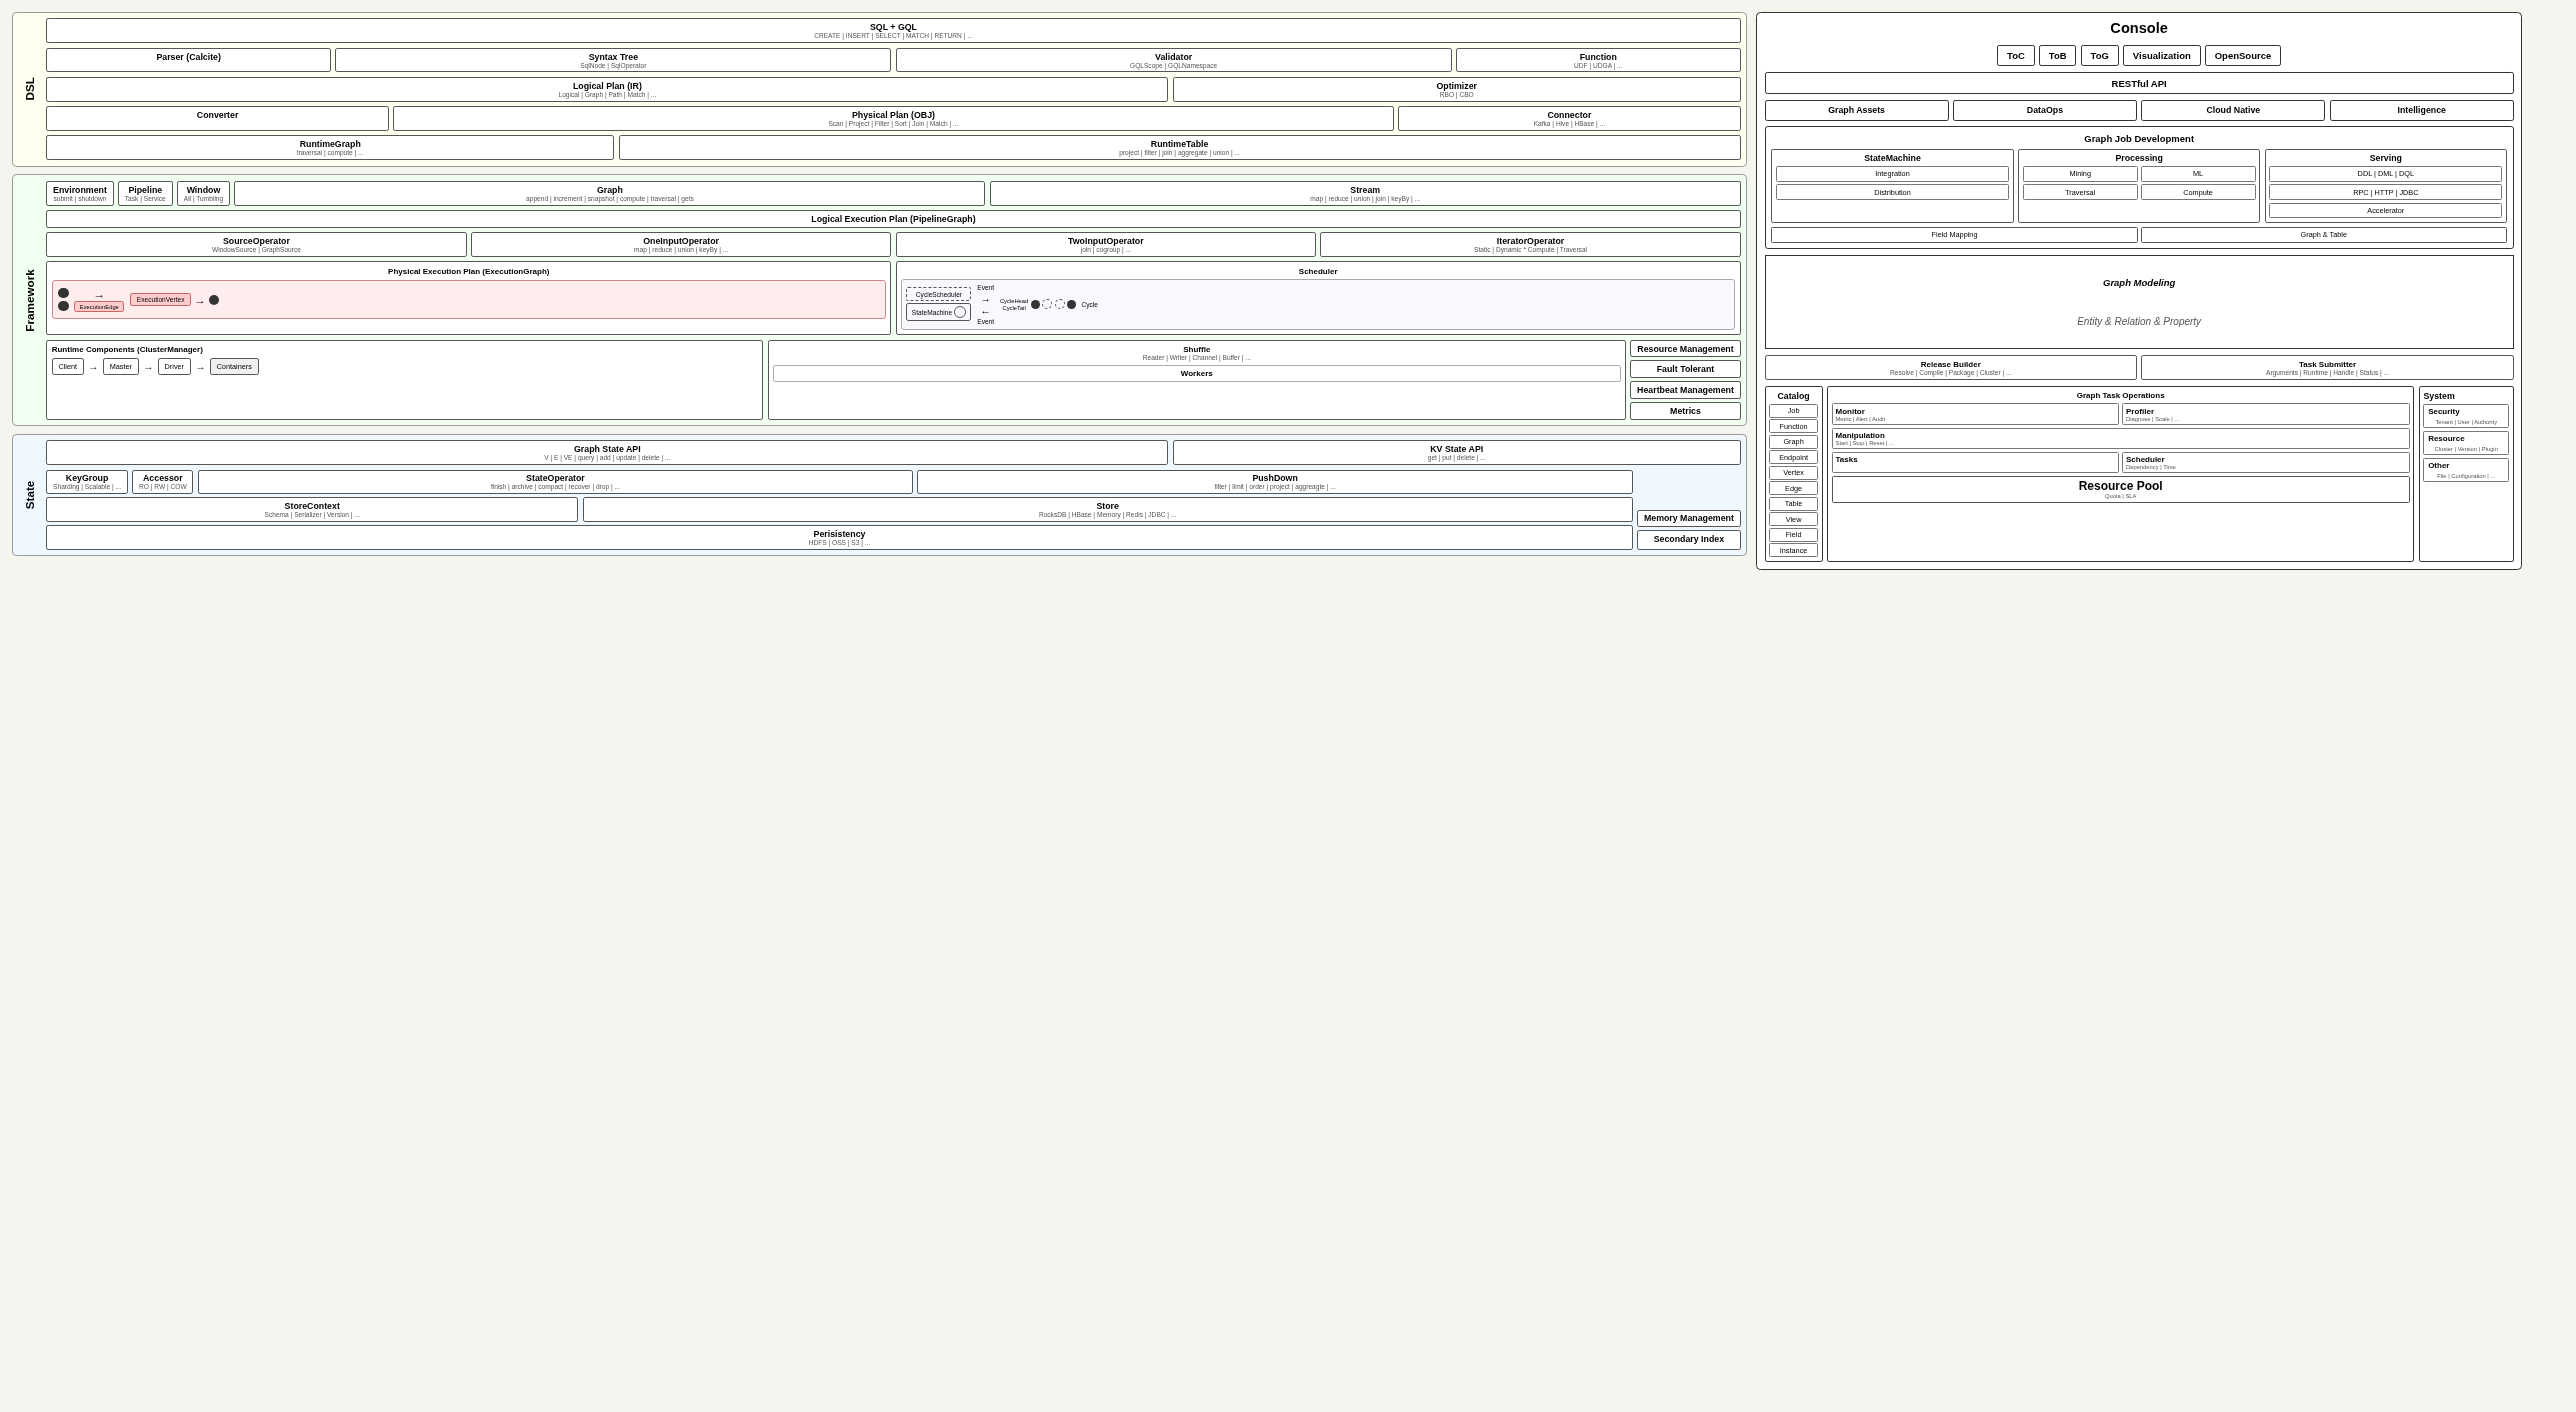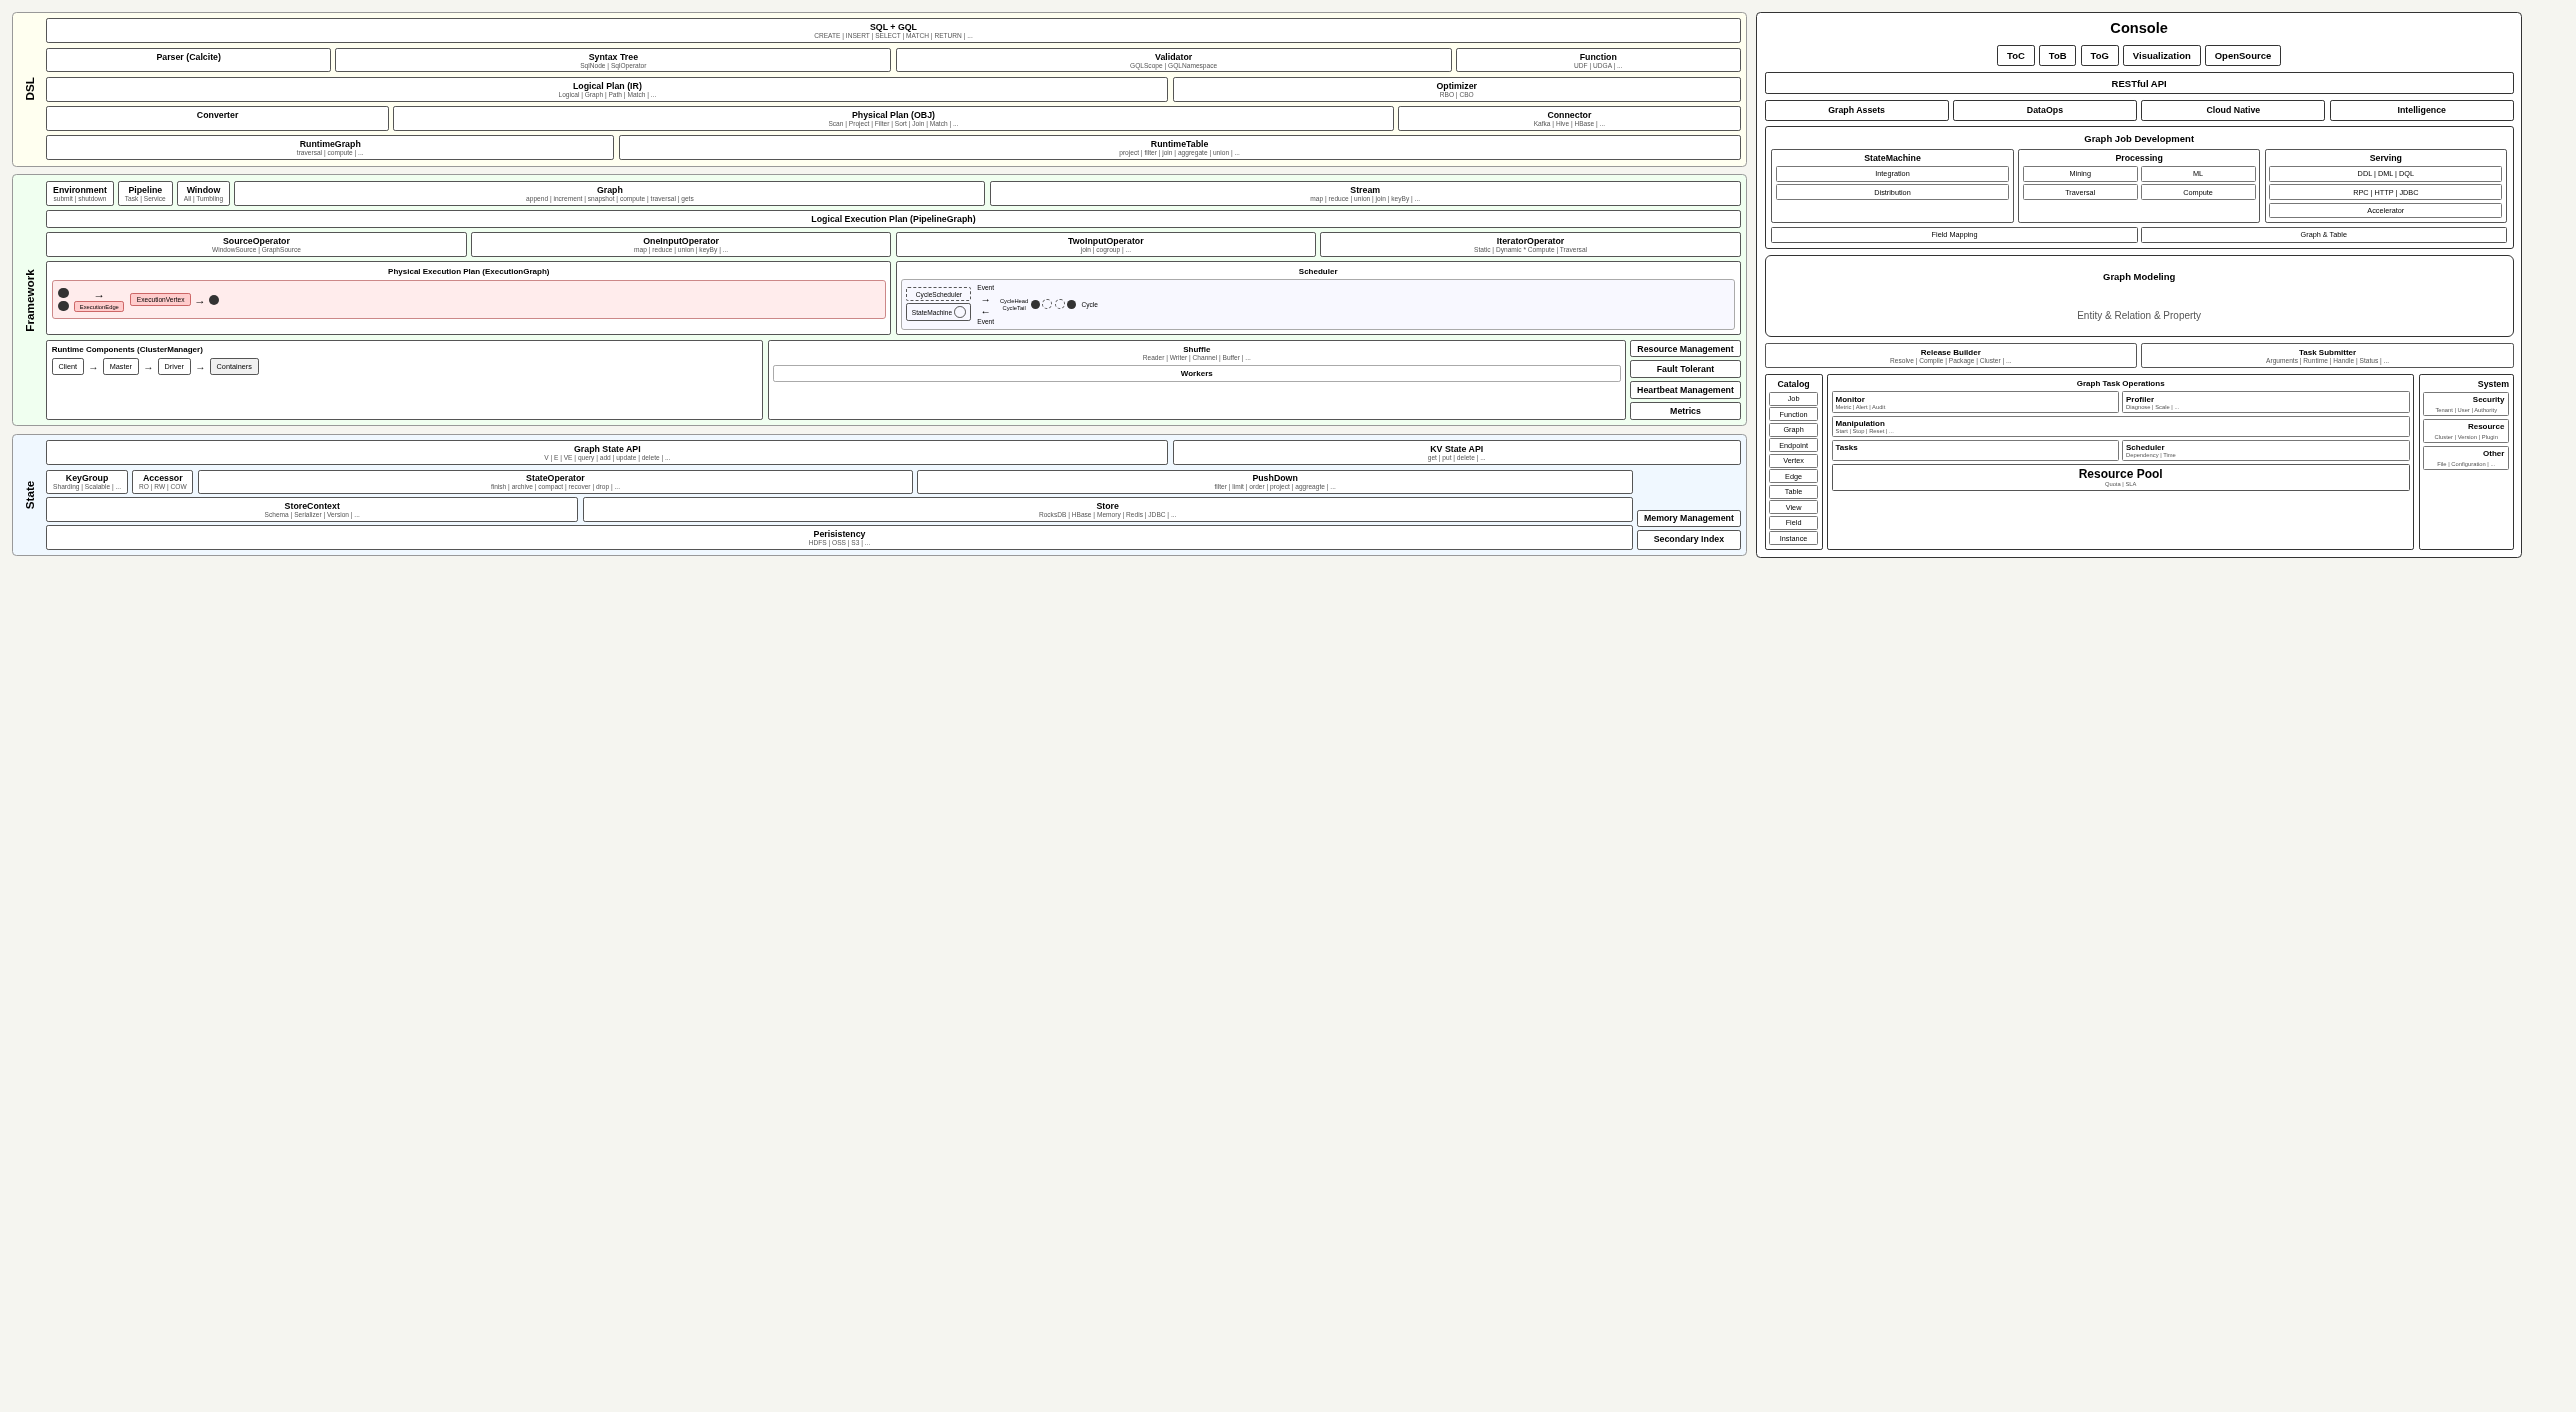--- a/index.html
+++ b/index.html
@@ -182,23 +182,24 @@
     }
     .inner-cell {
       border: 1.1px solid #777;
       border-radius: 1.5px;
       padding: 2.2px 2.9px;
       font-size: 7.3px;
       text-align: center;
     }
     .graph-modeling-section {
       border: 1.1px solid #333;
-      border-radius: 6px;
-      padding: 15px;
-      text-align: center;
+      border-radius: 0;
+      padding: 21px;
+      text-align: center;
+      font-style: italic;
     }
     .two-col {
       display: flex;
       gap: 4.4px;
     }
     .two-col-item {
       flex: 1;
       border: 1.1px solid #555;
       border-radius: 2.2px;
       padding: 3.7px;
@@ -234,21 +235,21 @@
       border: 1.1px solid #333;
       border-radius: 2.2px;
       padding: 3.7px;
     }
     .system-col {
       flex: 0 0 95px;
       border: 1.1px solid #333;
       border-radius: 2.2px;
       padding: 3.7px;
     }
-    .system-col .t { font-weight: bold; font-size: 8.8px; text-align: right; margin-bottom: 2.9px; }
+    .system-col .t { font-weight: bold; font-size: 8.8px; text-align: left; margin-bottom: 2.9px; }
     .system-items {
       display: flex;
       flex-direction: column;
       gap: 2.9px;
     }
     .system-item {
       border: 1.1px solid #777;
       border-radius: 1.5px;
       padding: 2.2px 3.7px;
       text-align: center;

